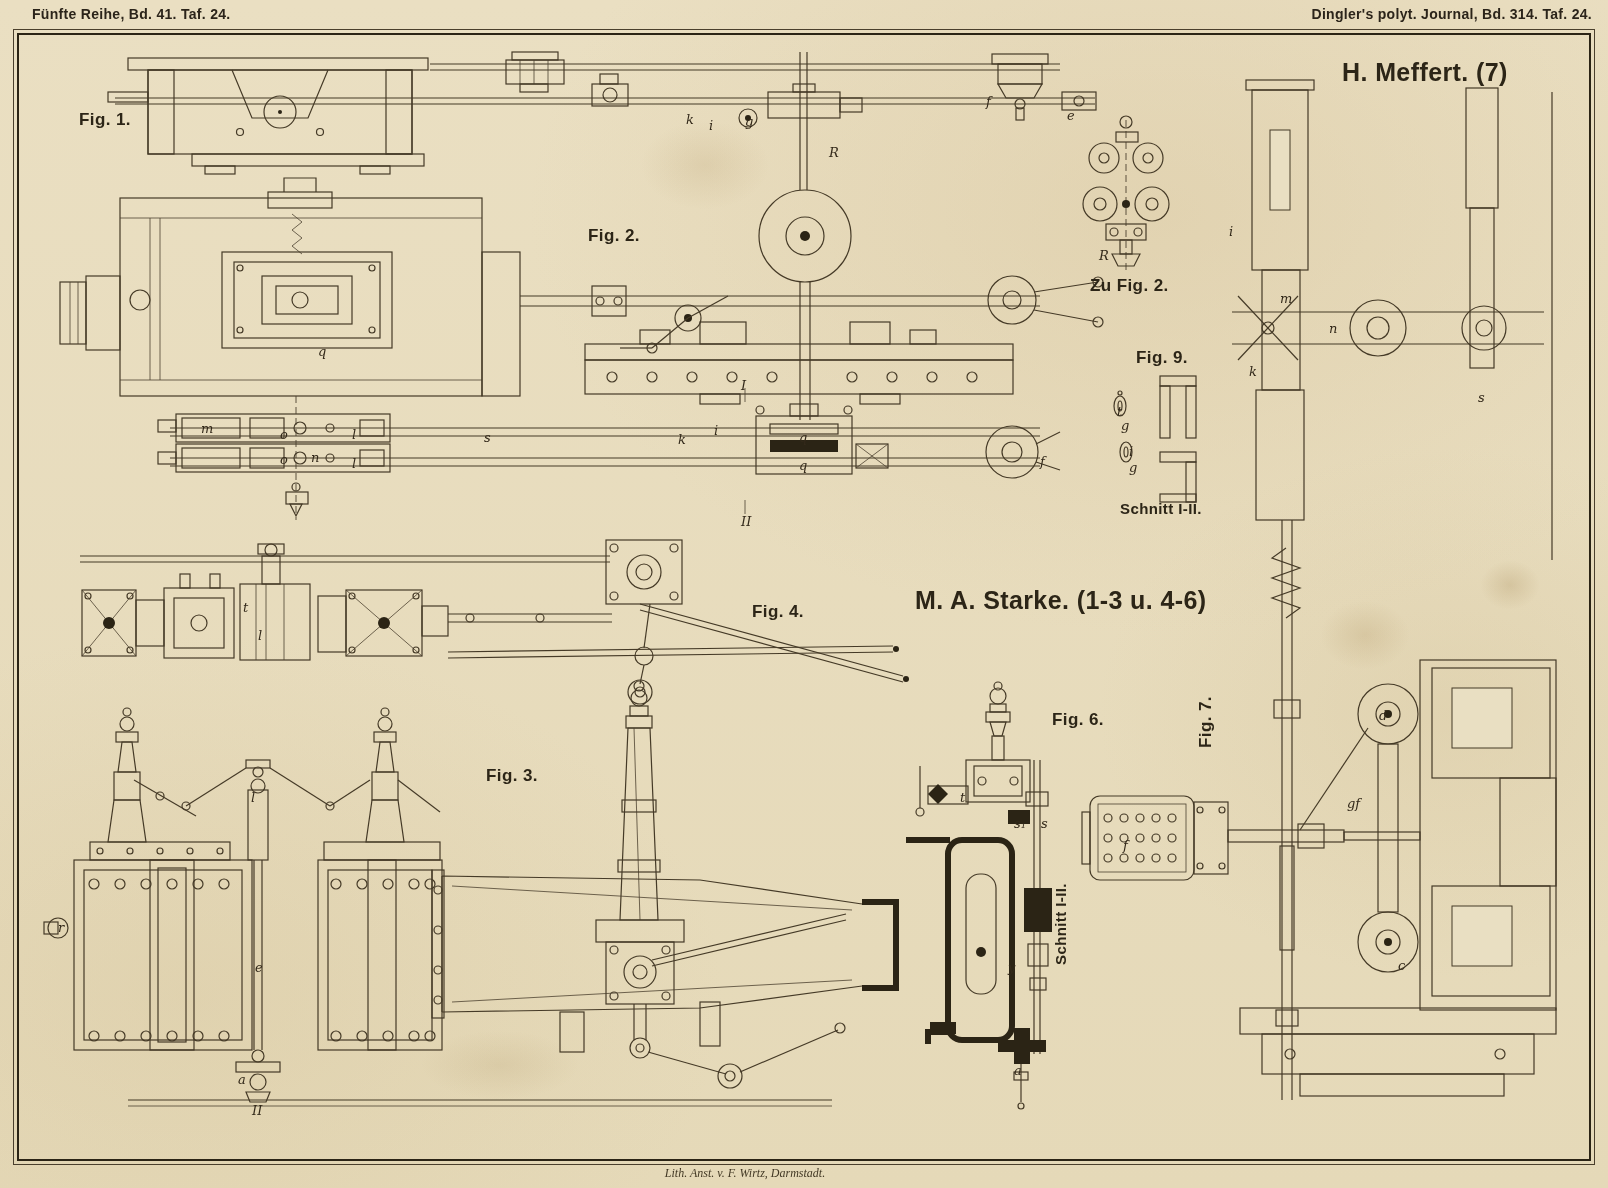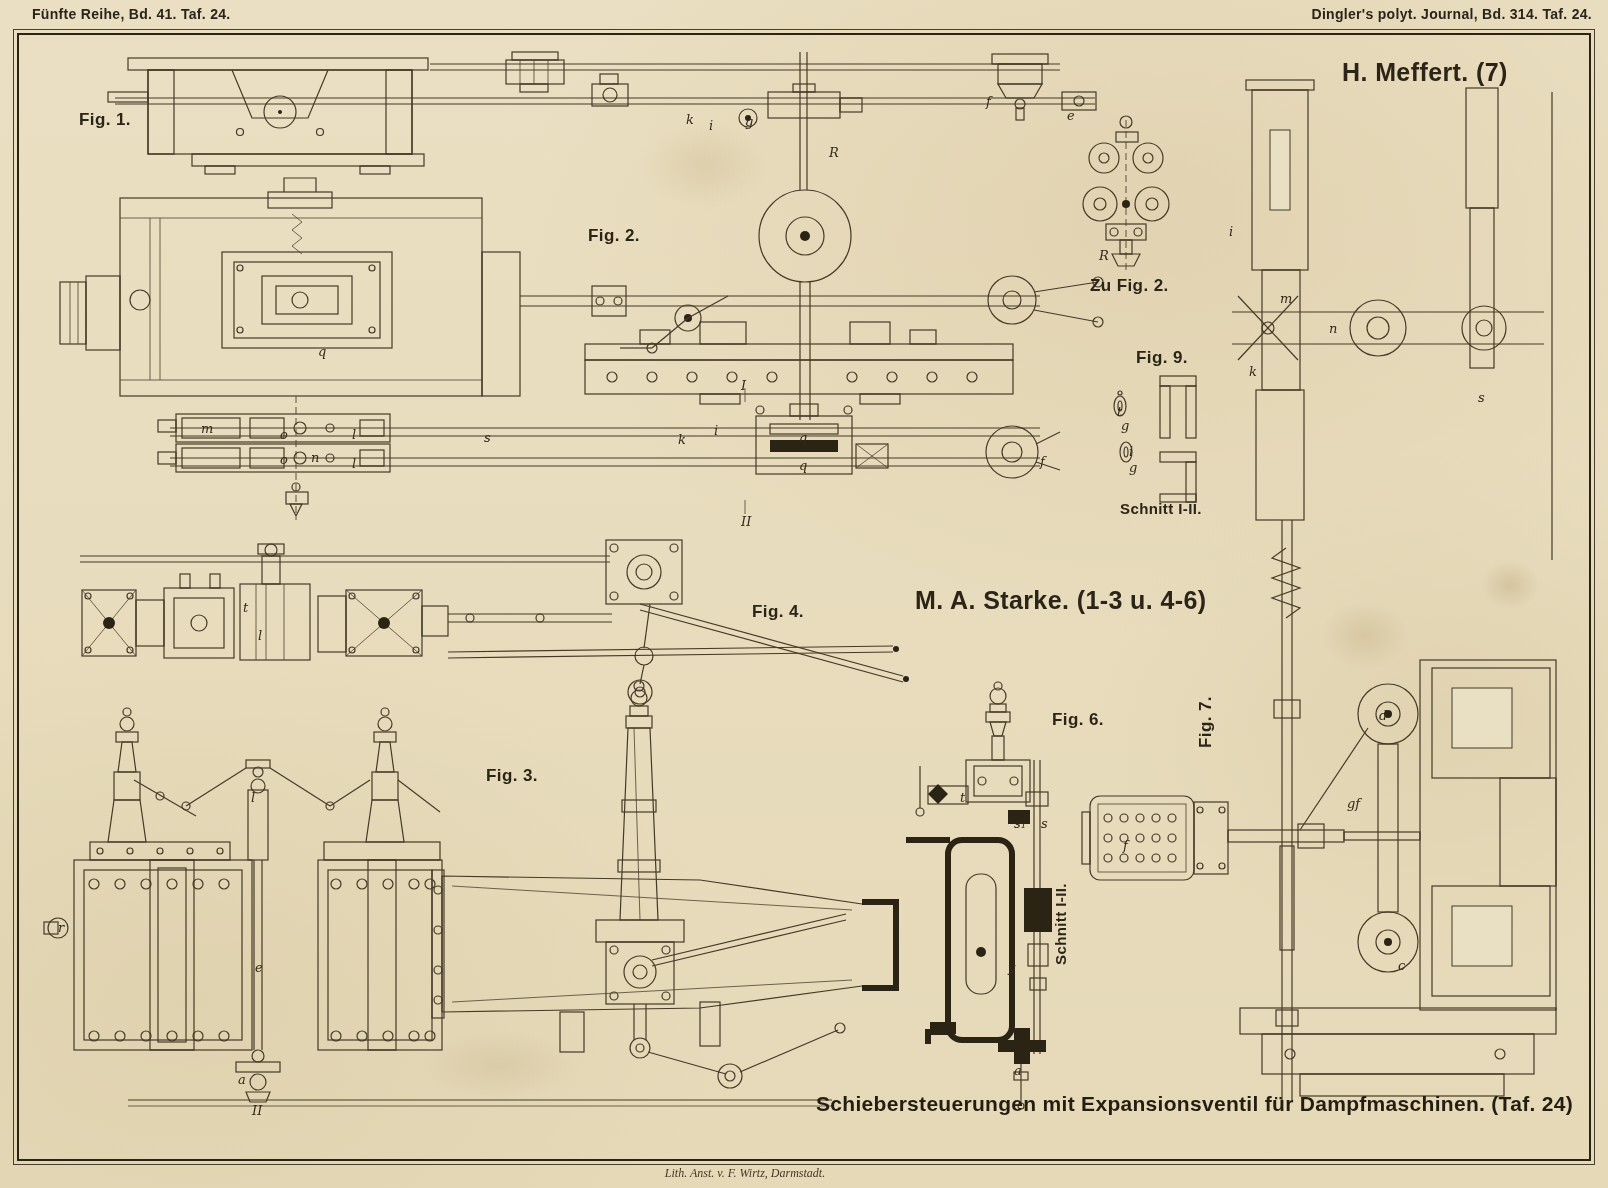--- a/index.html
+++ b/index.html
@@ -535,21 +535,20 @@
   <div class="fig-label small-label" style="left:1120px;top:500px;">Schnitt I-II.</div>
   <div class="fig-label" style="left:752px;top:590px;margin-top:12px;">Fig. 4.</div>
   <div class="fig-label" style="left:486px;top:766px;">Fig. 3.</div>
   <div class="fig-label" style="left:1036px;top:710px;margin-left:16px;">Fig. 6.</div>
   <div class="fig-label rot" style="left:1196px;top:748px;">Fig. 7.</div>
   <div class="fig-label small-label rot" style="left:1052px;top:965px;">Schnitt I-II.</div>
 
   <div class="sig" style="left:1342px;top:58px;">H. Meffert. (7)</div>
   <div class="sig" style="left:915px;top:586px;">M. A. Starke. (1-3 u. 4-6)</div>
 
-  <div class="caption">Schiebersteuerungen mit Expansionsventil für Dampfmaschinen. (Taf. 24)</div>
   <div class="imprint">Lith. Anst. v. F. Wirtz, Darmstadt.</div>
 
   <div id="annotations">
       <span class="ann" style="left: 686px; top: 112px;">k</span>
       <span class="ann" style="left: 709px; top: 118px;">i</span>
       <span class="ann" style="left: 745px; top: 114px;">g</span>
       <span class="ann" style="left: 829px; top: 145px;">R</span>
       <span class="ann" style="left: 1067px; top: 108px;">e</span>
       <span class="ann" style="left: 986px; top: 94px;">f</span>
       <span class="ann" style="left: 318px; top: 344px;">q</span>

